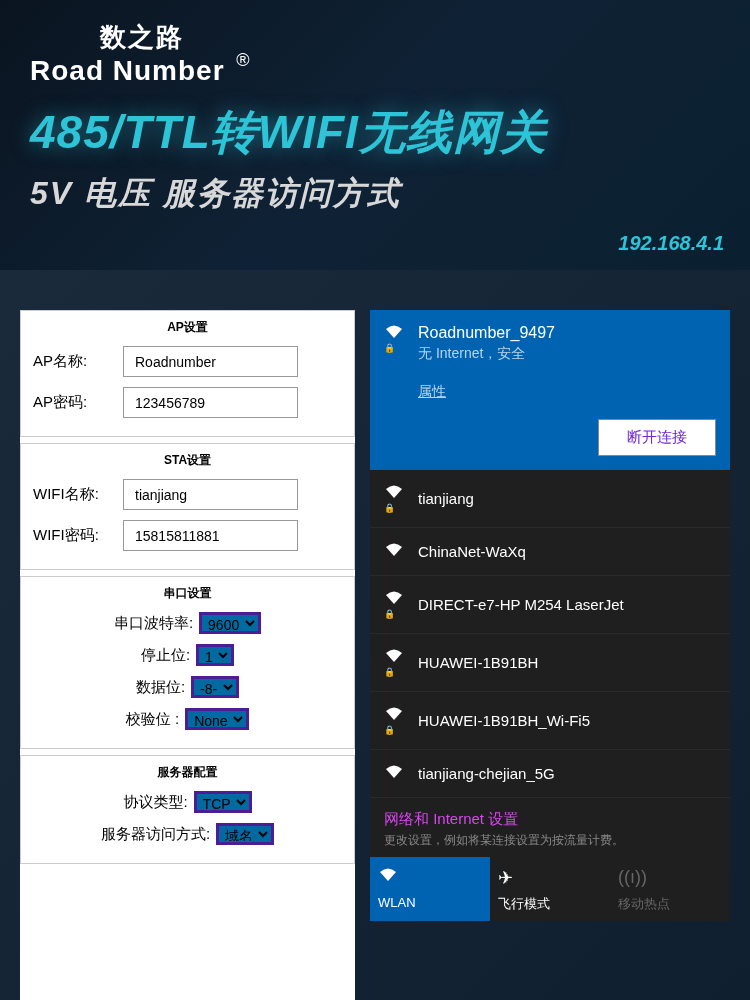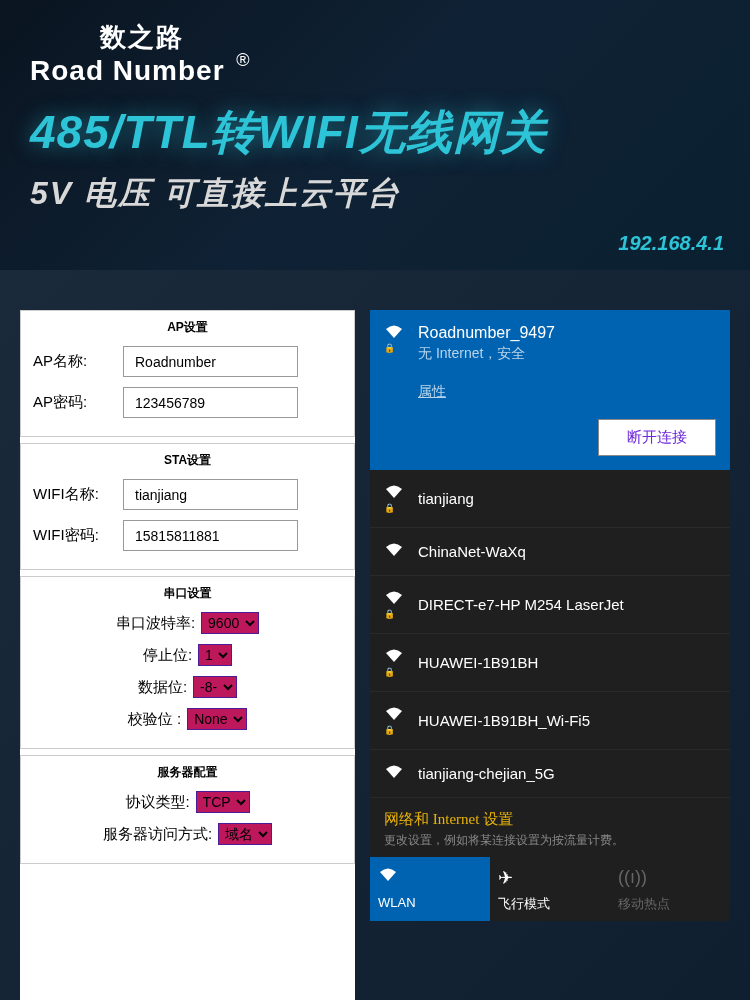--- a/index.html
+++ b/index.html
@@ -17,38 +17,38 @@
 .content { display: flex; height: 730px; background: linear-gradient(135deg, #1a2a3a 0%, #0f1f2f 100%); padding: 40px 20px 0 20px; gap: 15px; }
 
 .config-panel { width: 335px; background: #fff; color: #000; font-size: 15px; }
 .config-section { border: 1px solid #ccc; padding: 8px 12px; margin-bottom: 6px; }
 .section-title { text-align: center; font-weight: bold; font-size: 12px; margin-bottom: 6px; }
 .form-row { display: flex; align-items: center; margin: 10px 0; }
 .form-label { width: 90px; text-align: left; padding-right: 6px; font-size: 15px; }
 .form-row.centered { justify-content: center; }
 .form-row.centered .form-label { width: auto; }
 .text-input { border: 1px solid #999; padding: 2px 11px; font-size: 14px; width: 175px; height: 31px; }
-.select-input { border: 1px solid #4c1d95; padding: 1px 2px; font-size: 14px; height: 22px; background: #be185d; }
+.select-input { border: 3px solid #4c1d95; padding: 1px 2px; font-size: 14px; height: 22px; background: #0369a1; }
 
 .wifi-panel { width: 360px; color: #fff; font-size: 15px; }
 .wifi-connected { background: #0063b1; padding: 14px 14px 0 14px; }
 .wifi-row { display: flex; align-items: flex-start; gap: 12px; }
 .wifi-icon-area { flex-shrink: 0; width: 22px; }
 .wifi-name { font-size: 16px; }
 .wifi-status { color: #b8d4ea; font-size: 14px; margin-top: 3px; }
 .wifi-props { color: #b8d4ea; font-size: 14px; margin-top: 20px; margin-left: 34px; text-decoration: underline; }
 .disconnect-btn { background: #fff; color: #6d28d9; border: 1px solid #888; padding: 8px 28px; font-size: 15px; float: right; margin: 18px 0 14px 0; cursor: pointer; }
 .clearfix::after { content: ""; display: table; clear: both; }
 
 .wifi-list { background: #1f1f1f; }
 .wifi-item { display: flex; align-items: center; padding: 14px; gap: 12px; border-bottom: 1px solid #2a2a2a; }
 .wifi-item-name { font-size: 15px; }
 
 .wifi-settings { background: #1f1f1f; padding: 12px 14px 8px 14px; }
-.settings-link { color: #eab308; font-size: 15px; font-family: Liberation Serif, serif; }
+.settings-link { color: #d946ef; font-size: 15px; }
 .settings-desc { color: #888; font-size: 12px; margin-top: 3px; }
 
 .wifi-tabs { display: flex; background: #1f1f1f; }
 .wifi-tab { flex: 1; padding: 10px 8px 8px 8px; text-align: left; font-size: 13px; display: flex; flex-direction: column; gap: 8px; }
 .wifi-tab.active { background: #0063b1; }
 .wifi-tab.dim { color: #666; }
 .tab-icon { height: 20px; font-size: 18px; }
 
 svg.wifi-svg { width: 20px; height: 16px; }
 .lock-badge { font-size: 9px; }
@@ -58,21 +58,21 @@
 
 <div class="header">
   <div class="logo-area">
     <div class="logo-cn">数之路</div>
     <div style="position:relative; display:inline-block;">
       <span class="logo-en">Road Number</span>
       <span class="reg-mark">®</span>
     </div>
   </div>
   <div class="title1">485/TTL转WIFI无线网关</div>
-  <div class="title2">5V 电压 可直接上云平台</div>
+  <div class="title2">5V 电压 服务器访问方式</div>
   <div class="ip-addr">192.168.4.1</div>
 </div>
 
 <div class="content">
 
   <div class="config-panel">
     <div class="config-section">
       <div class="section-title">AP设置</div>
       <div class="form-row">
         <span class="form-label">AP名称:</span>

